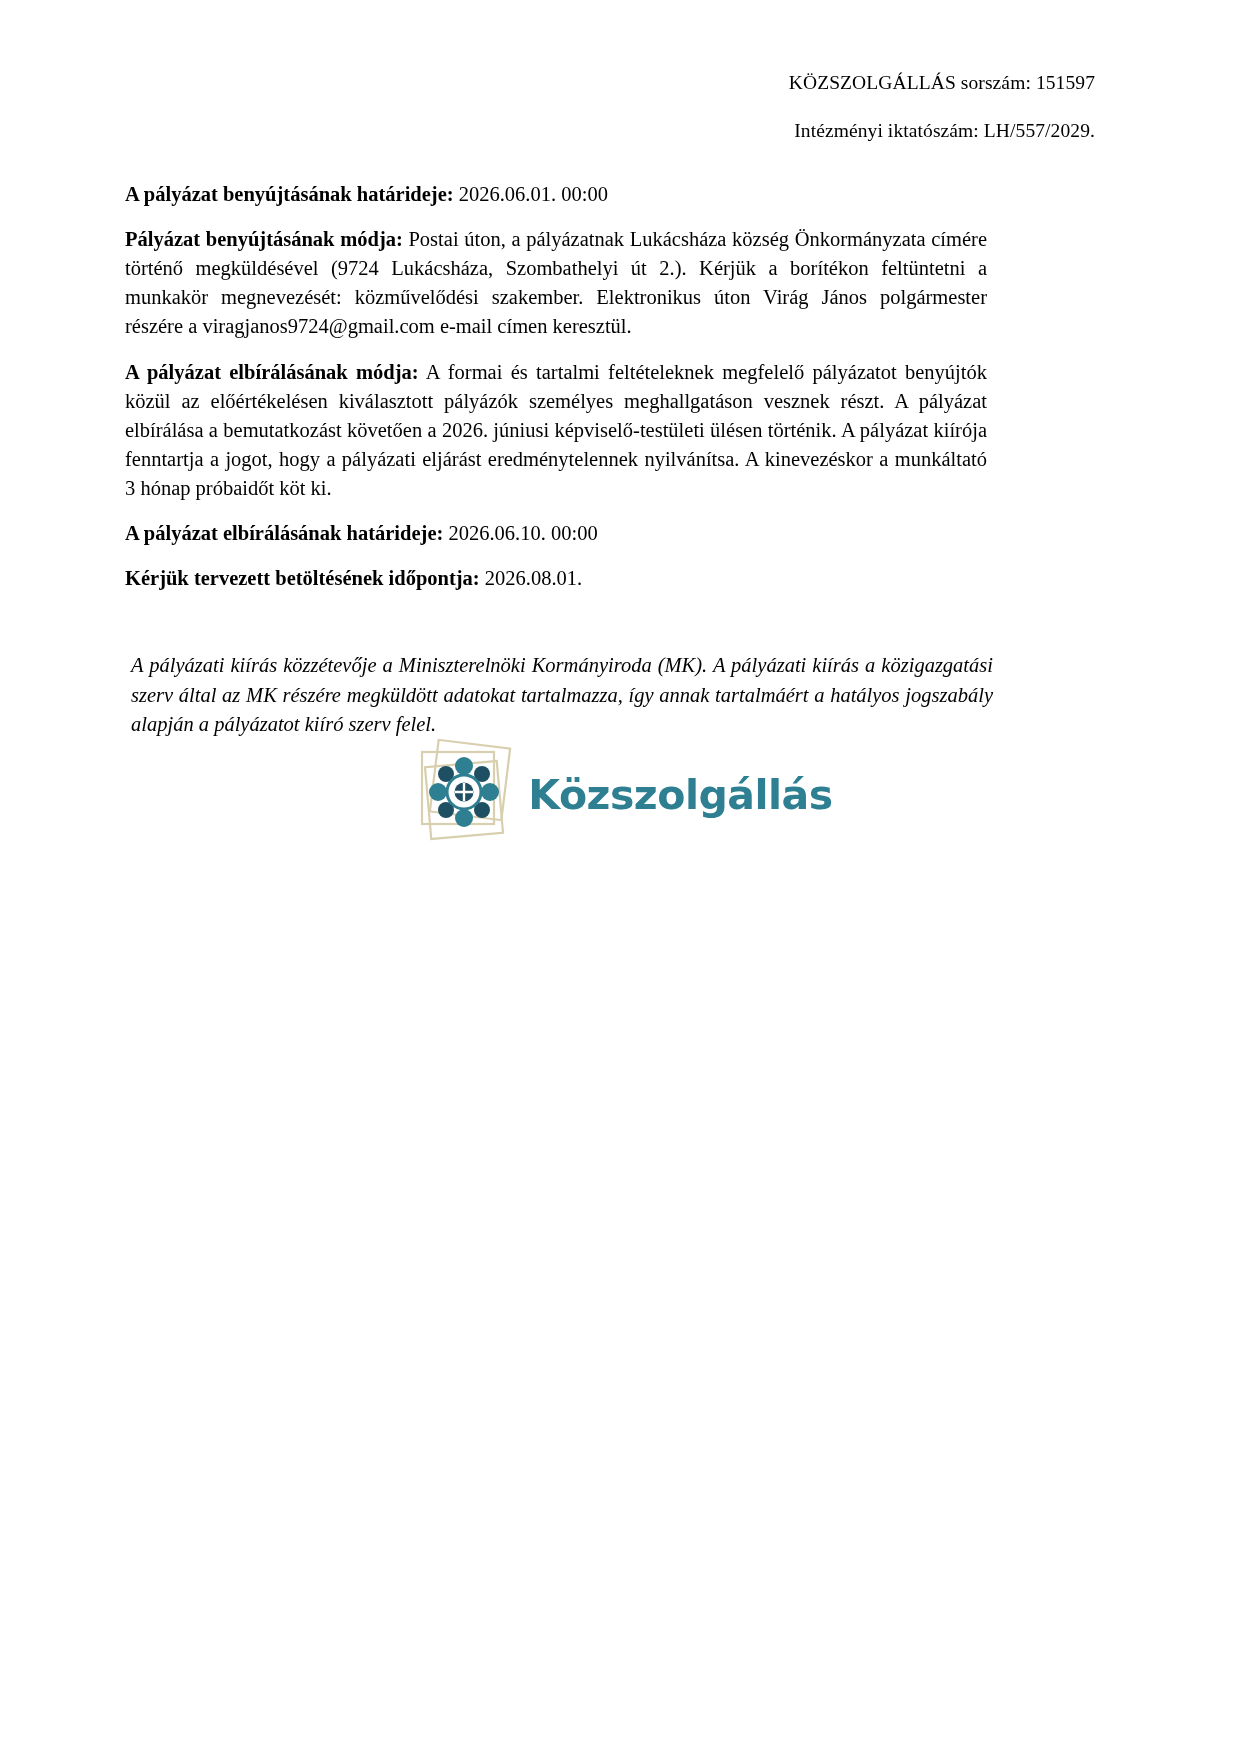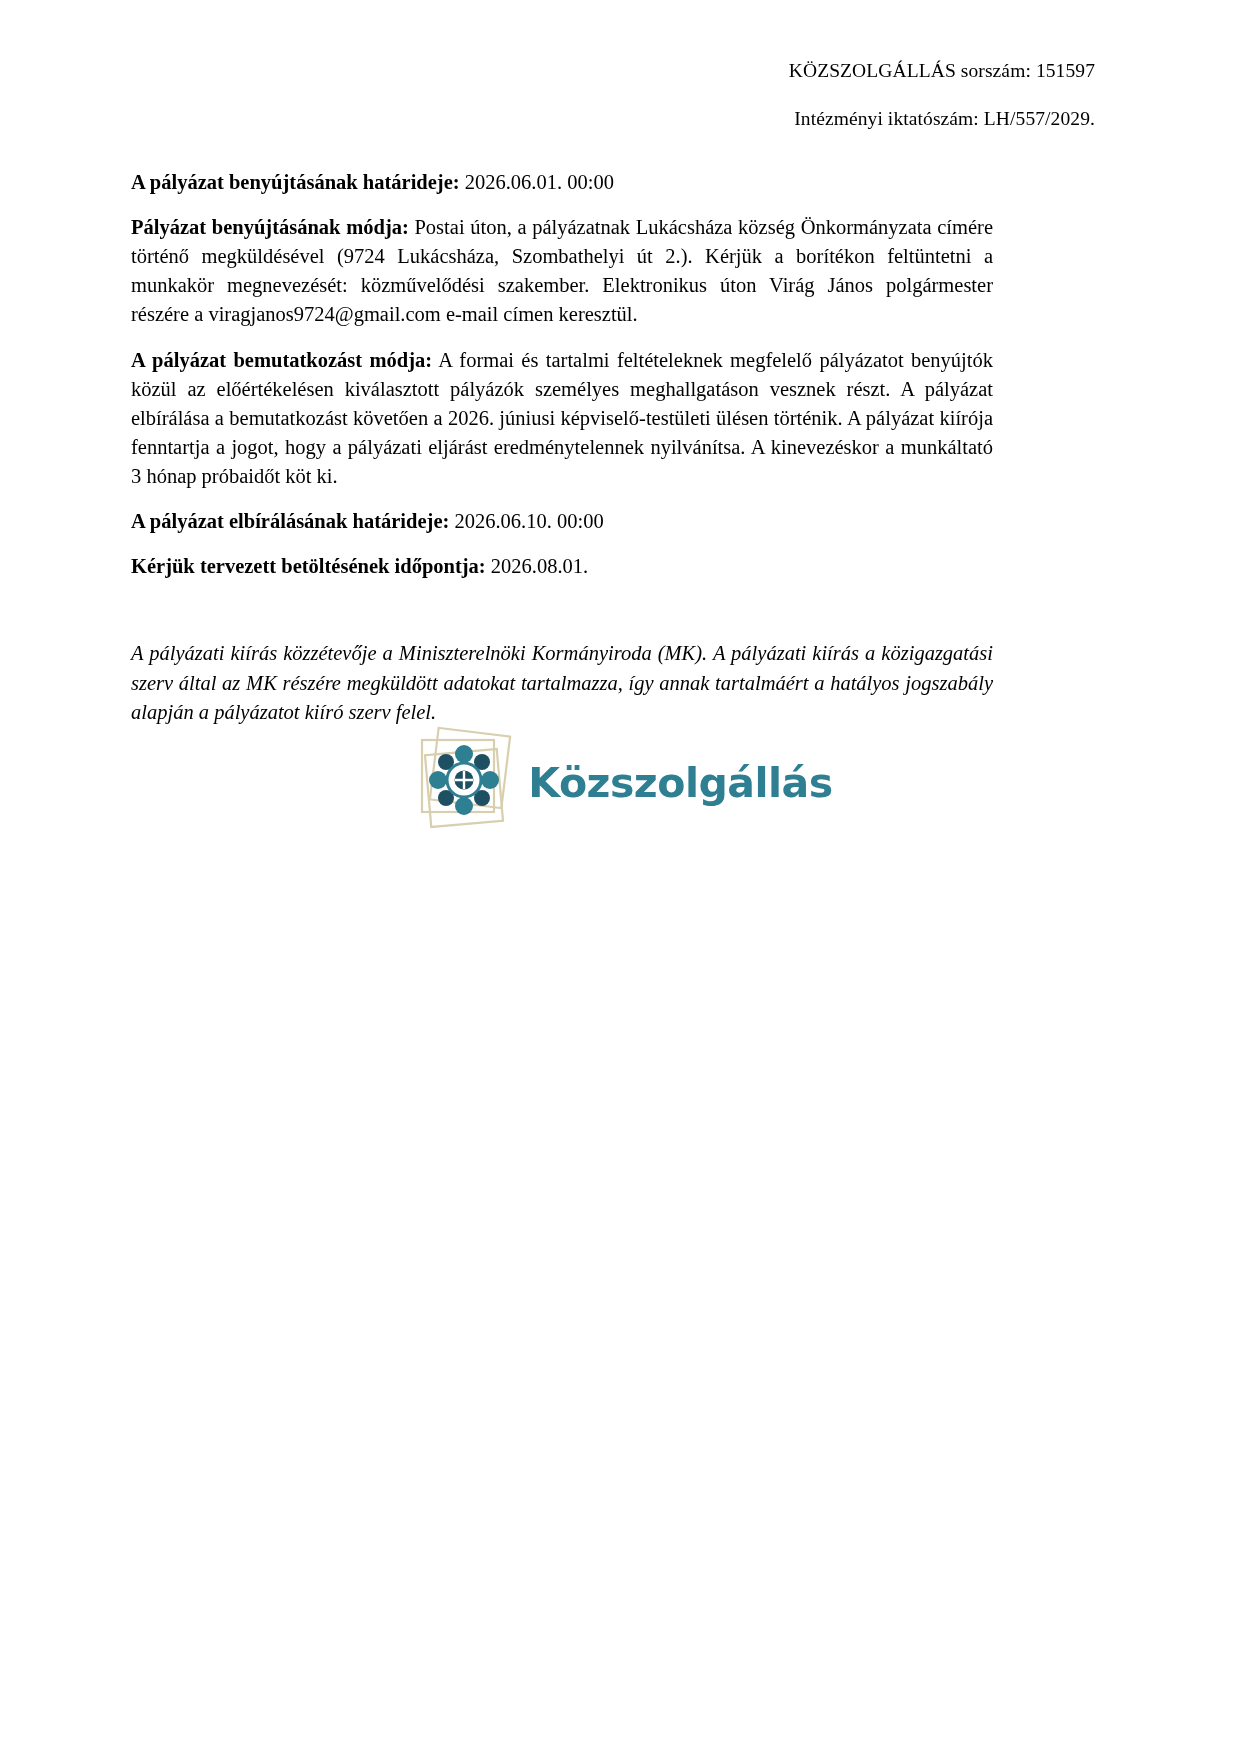--- a/index.html
+++ b/index.html
@@ -8,21 +8,21 @@
     background: #ffffff;
   }
   body {
     font-family: "Liberation Serif", "DejaVu Serif", serif;
     color: #000000;
   }
   .page {
     position: relative;
     width: 1241px;
     height: 1256px;
-    margin: 0 auto;
+    margin: 12px auto;
     background: #ffffff;
     box-sizing: border-box;
     padding: 8px;
     overflow: hidden;
   }
 
   
   .header {
     position: absolute;
     top: 58px;
@@ -37,21 +37,21 @@
     white-space: nowrap;
   }
   .header-line.second {
     margin-top: 22px;
   }
 
   
   .content {
     position: absolute;
     top: 168px;
-    left: 131px;
+    left: 125px;
     width: 862px;
   }
   p.block {
     margin: 0 0 16px 0;
     font-size: 20.5px;
     line-height: 1.42;
     text-align: justify;
     text-justify: inter-word;
     hyphens: none;
   }
@@ -134,21 +134,21 @@
       <span class="lbl">A pályázat benyújtásának határideje:</span>
       <span>2026.06.01. 00:00</span>
     </p>
 
     <p class="block gap-after-mode">
       <span class="lbl">Pályázat benyújtásának módja:</span>
       <span>Postai úton, a pályázatnak Lukácsháza község Önkormányzata címére  történő megküldésével (9724 Lukácsháza, Szombathelyi út 2.). Kérjük a borítékon feltüntetni a munkakör megnevezését: közművelődési szakember. Elektronikus úton Virág János polgármester részére a viragjanos9724@gmail.com e-mail címen keresztül.</span>
     </p>
 
     <p class="block gap-after-eval">
-      <span class="lbl">A pályázat bemutatkozást módja:</span>
+      <span class="lbl">A pályázat elbírálásának módja:</span>
       <span>A formai és tartalmi feltételeknek megfelelő pályázatot benyújtók közül az előértékelésen kiválasztott pályázók személyes meghallgatáson vesznek részt. A pályázat elbírálása a bemutatkozást követően a 2026. júniusi képviselő-testületi ülésen történik. A pályázat kiírója fenntartja a jogot, hogy a pályázati eljárást eredménytelennek nyilvánítsa. A kinevezéskor a munkáltató 3 hónap próbaidőt köt ki.</span>
     </p>
 
     <p class="block oneline tight">
       <span class="lbl">A pályázat elbírálásának határideje:</span>
       <span>2026.06.10. 00:00</span>
     </p>
 
     <p class="block oneline tight">
       <span class="lbl">Kérjük tervezett betöltésének időpontja:</span>

